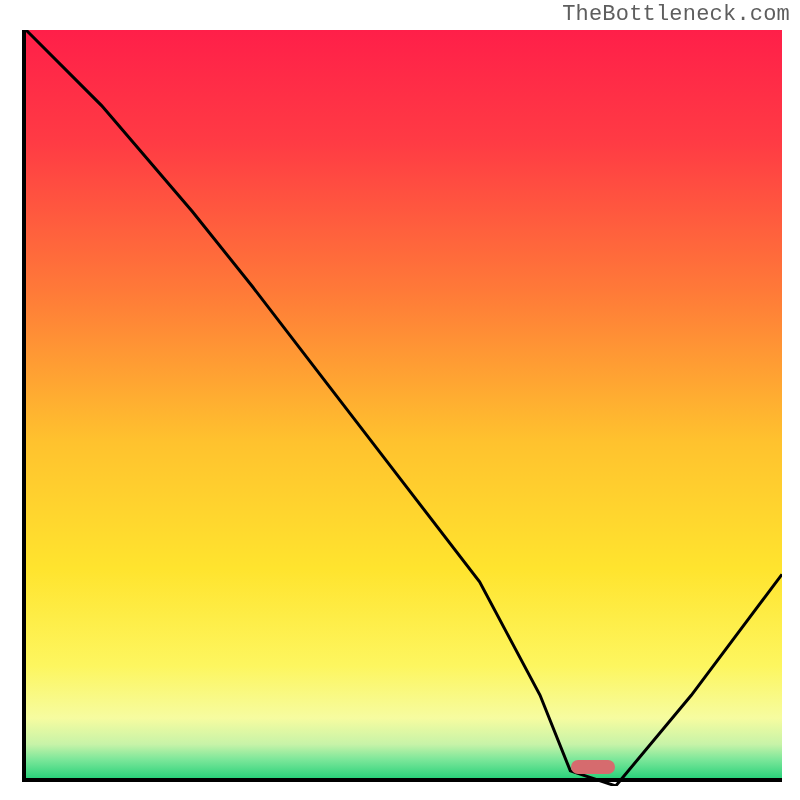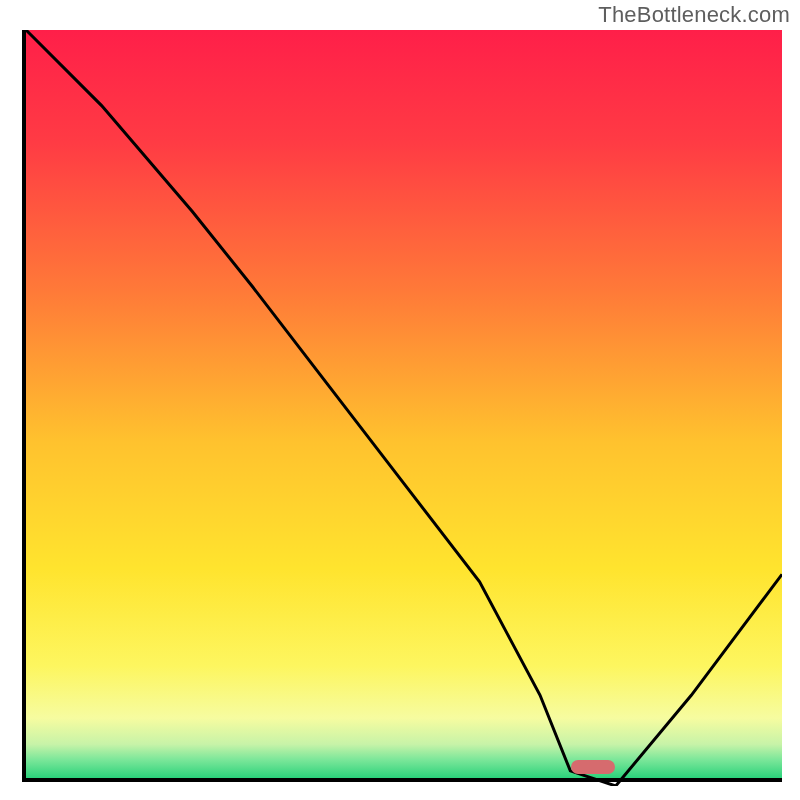--- a/index.html
+++ b/index.html
@@ -7,20 +7,21 @@
     padding: 0;
     width: 800px;
     height: 800px;
     background: #ffffff;
     font-family: Arial, Helvetica, sans-serif;
   }
   .container {
     position: relative;
     width: 800px;
     height: 800px;
+    font-family: Liberation Mono, monospace;
   }
   .watermark {
     position: absolute;
     top: 2px;
     right: 10px;
     font-size: 22px;
     font-weight: 500;
     color: #5e5e5e;
     letter-spacing: 0.2px;
   }

